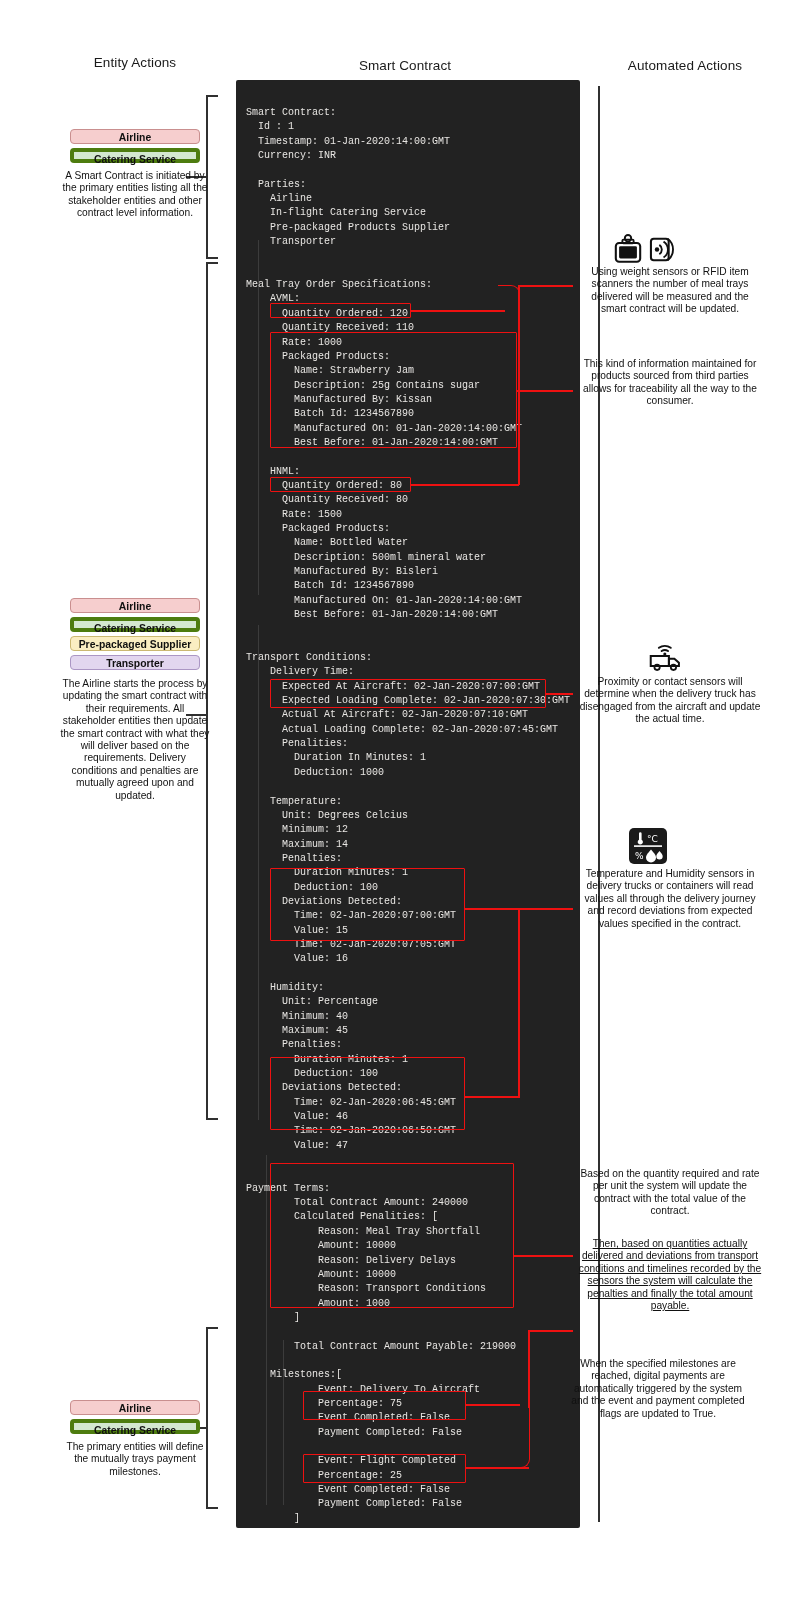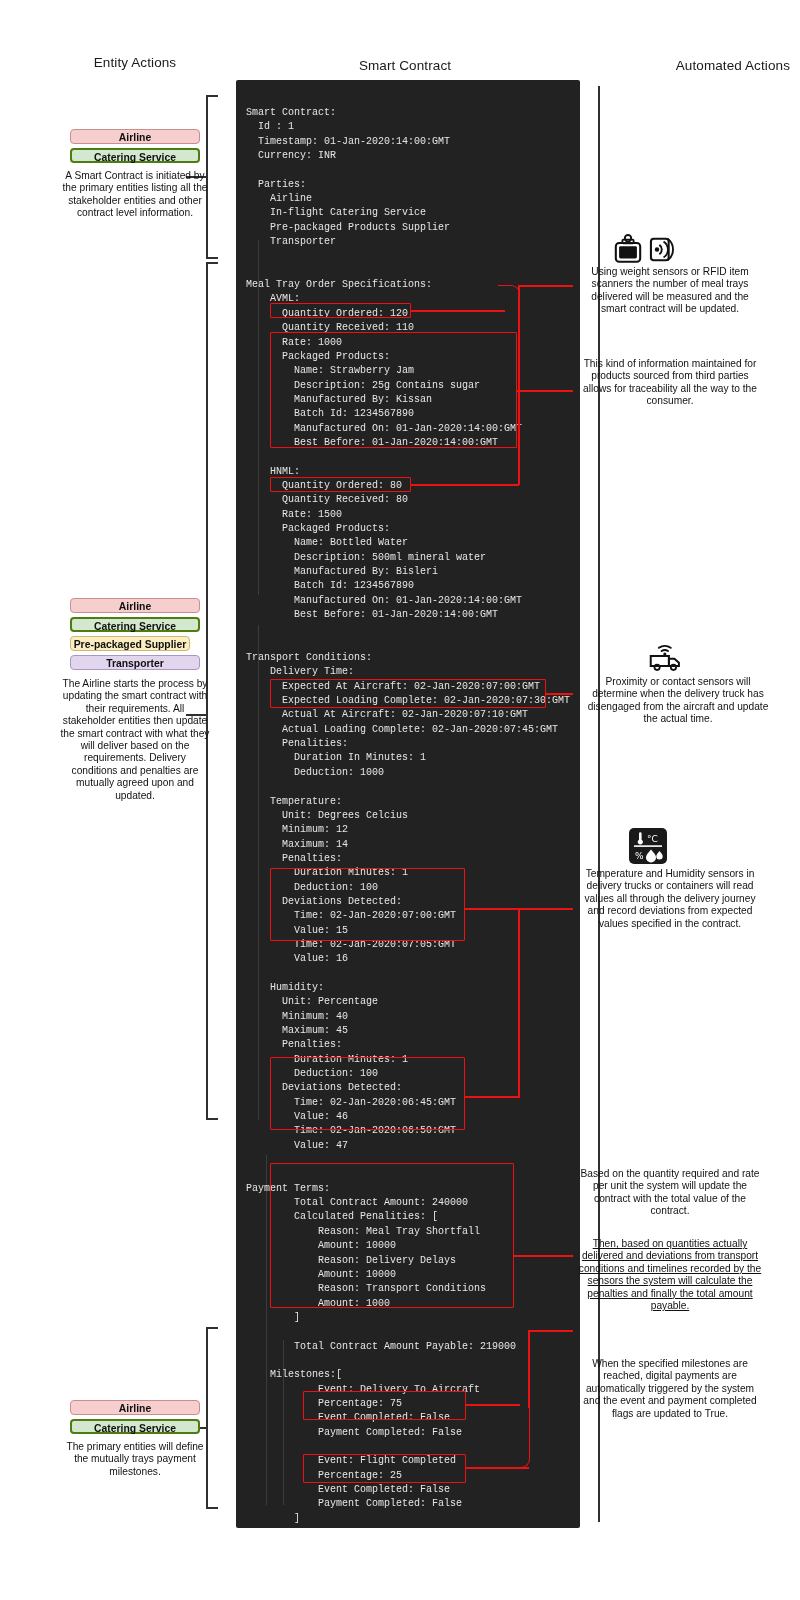--- a/index.html
+++ b/index.html
@@ -19,21 +19,21 @@
   
   .col-heading {
     position: absolute;
     font-size: 13.5px;
     color: #1a1a1a;
     text-align: center;
     letter-spacing: 0.1px;
   }
   #heading-entity   { left: 55px;  top: 55px; width: 160px; }
   #heading-contract { left: 300px; top: 58px; width: 210px; }
-  #heading-auto     { left: 580px; top: 58px; width: 210px; text-align: right; }
+  #heading-auto     { left: 580px; top: 58px; width: 210px; }
 
   
   #code-panel {
     position: absolute;
     left: 236px;
     top: 80px;
     width: 344px;
     height: 1448px;
     background: #222222;
     border-radius: 2px;
@@ -63,21 +63,21 @@
     height: 15px;
     line-height: 15px;
     text-align: center;
     font-size: 10.4px;
     font-weight: bold;
     border-radius: 4px;
     box-sizing: border-box;
     color: #101010;
   }
   .pill.airline    { background: #f6cece; border: 1px solid #c98f8f; }
-  .pill.catering   { background: #d4e8d0; border: 2px solid #4d7c0f; }
+  .pill.catering   { background: #d4e8d0; border: 4px solid #4d7c0f; }
   .pill.supplier   { background: #faeec2; border: 1px solid #cbb872; }
   .pill.transport  { background: #e2d6ef; border: 1px solid #ab96c4; }
 
   
   .caption {
     position: absolute;
     font-size: 10.2px;
     line-height: 12.4px;
     text-align: center;
     color: #111111;
@@ -284,21 +284,21 @@
 <div class="connector" style="left:186px; top:1427px; width:22px;"></div>
 
 <div class="bracket-r" style="left:588px; top:86px; height:1436px; border-top:none; border-bottom:none;"></div>
 
 <div class="pill airline" style="left:70px; top:129px; width:130px;">Airline</div>
 <div class="pill catering" style="left:70px; top:148px; width:130px;">Catering Service</div>
 <div class="caption" style="left:60px; top:170px; width:150px;">A Smart Contract is initiated by the primary entities listing all the stakeholder entities and other contract level information.</div>
 
 <div class="pill airline" style="left:70px; top:598px; width:130px;">Airline</div>
 <div class="pill catering" style="left:70px; top:617px; width:130px;">Catering Service</div>
-<div class="pill supplier" style="left:70px; top:636px; width:120px;">Pre-packaged Supplier</div>
+<div class="pill supplier" style="left:70px; top:636px; width:130px;">Pre-packaged Supplier</div>
 <div class="pill transport" style="left:70px; top:655px; width:130px;">Transporter</div>
 <div class="caption" style="left:60px; top:678px; width:150px;">The Airline starts the process by updating the smart contract with their requirements. All stakeholder entities then update the smart contract with what they will deliver based on the requirements. Delivery conditions and penalties are mutually agreed upon and updated.</div>
 
 <div class="pill airline" style="left:70px; top:1400px; width:130px;">Airline</div>
 <div class="pill catering" style="left:70px; top:1419px; width:130px;">Catering Service</div>
 <div class="caption" style="left:60px; top:1441px; width:150px;">The primary entities will define the mutually trays payment milestones.</div>
 
 <div class="icon-wrap" style="left:613px; top:234px;">
   <svg width="30" height="30" viewBox="0 0 32 32">
     <circle cx="16" cy="4.5" r="3.4" fill="none" stroke="#111" stroke-width="2"></circle>
@@ -324,32 +324,32 @@
   <svg width="40" height="32" viewBox="0 0 44 34">
     <path d="M12 8 a11 11 0 0 1 13 0" fill="none" stroke="#111" stroke-width="2.2" stroke-linecap="round"></path>
     <path d="M15 11.5 a6.5 6.5 0 0 1 7 0" fill="none" stroke="#111" stroke-width="2.2" stroke-linecap="round"></path>
     <circle cx="18.5" cy="14.8" r="1.7" fill="#111"></circle>
     <rect x="3" y="17" width="20" height="11" fill="none" stroke="#111" stroke-width="2.2"></rect>
     <path d="M23 20 h6 l5 4.5 v3.5 h-11 z" fill="none" stroke="#111" stroke-width="2.2"></path>
     <circle cx="10" cy="29.5" r="2.9" fill="none" stroke="#111" stroke-width="2"></circle>
     <circle cx="28" cy="29.5" r="2.9" fill="none" stroke="#111" stroke-width="2"></circle>
   </svg>
 </div>
-<div class="caption" style="left:578px; top:676px; width:184px;margin-left:8px;">Proximity or contact sensors will determine when the delivery truck has disengaged from the aircraft and update the actual time.</div>
+<div class="caption" style="left:578px; top:676px; width:184px;">Proximity or contact sensors will determine when the delivery truck has disengaged from the aircraft and update the actual time.</div>
 
 <div class="icon-wrap" style="left:629px; top:828px;">
   <svg width="38" height="36" viewBox="0 0 38 36">
     <rect x="0" y="0" width="38" height="36" rx="5" fill="#1a1a1a"></rect>
     <rect x="5" y="17.3" width="28" height="1.6" fill="#ffffff"></rect>
     <path d="M10 5.5 v6.2 a2.6 2.6 0 1 0 2.6 0 V5.5 a1.3 1.3 0 0 0 -2.6 0 z" fill="#ffffff"></path>
     <text x="18" y="13.5" font-family="DejaVu Sans, sans-serif" font-size="9" fill="#ffffff">°C</text>
     <text x="6" y="31" font-family="DejaVu Sans, sans-serif" font-size="9" fill="#ffffff">%</text>
     <path d="M22 21.5 c3.5 4 5 6 5 7.9 a5 5 0 0 1 -10 0 c0 -1.9 1.5 -3.9 5 -7.9 z" fill="#ffffff"></path>
     <path d="M30.5 23 c2.2 2.6 3.2 4 3.2 5.2 a3.2 3.2 0 0 1 -6.4 0 c0 -1.2 1 -2.6 3.2 -5.2 z" fill="#ffffff"></path>
   </svg>
 </div>
 <div class="caption" style="left:578px; top:868px; width:184px;">Temperature and Humidity sensors in delivery trucks or containers will read values all through the delivery journey and record deviations from expected values specified in the contract.</div>
 
 <div class="caption" style="left:578px; top:1168px; width:184px;">Based on the quantity required and rate per unit the system will update the contract with the total value of the contract.</div>
 
 <div class="caption" style="left:578px; top:1238px; width:184px;text-decoration:underline;">Then, based on quantities actually delivered and deviations from transport conditions and timelines recorded by the sensors the system will calculate the penalties and finally the total amount payable.</div>
 
-<div class="caption" style="left:578px; top:1358px; width:184px;">When the specified milestones are reached, digital payments are automatically triggered by the system and the event and payment completed flags are updated to True.</div>
+<div class="caption" style="left:566px; top:1358px; width:184px;">When the specified milestones are reached, digital payments are automatically triggered by the system and the event and payment completed flags are updated to True.</div>
 
 </body></html>

